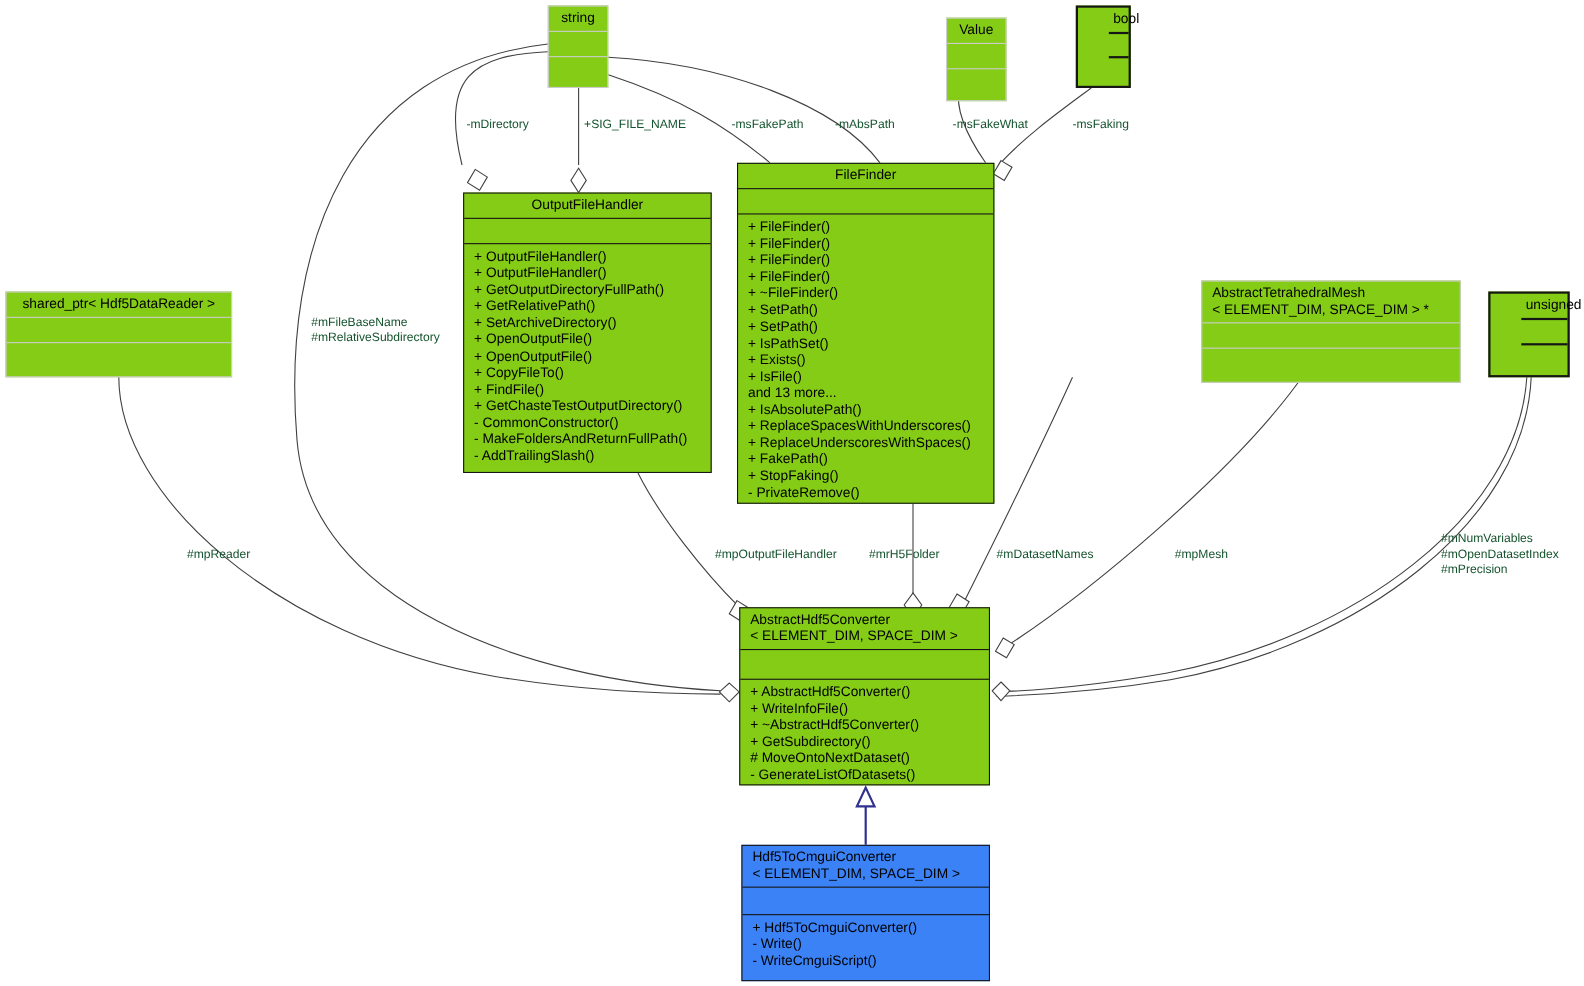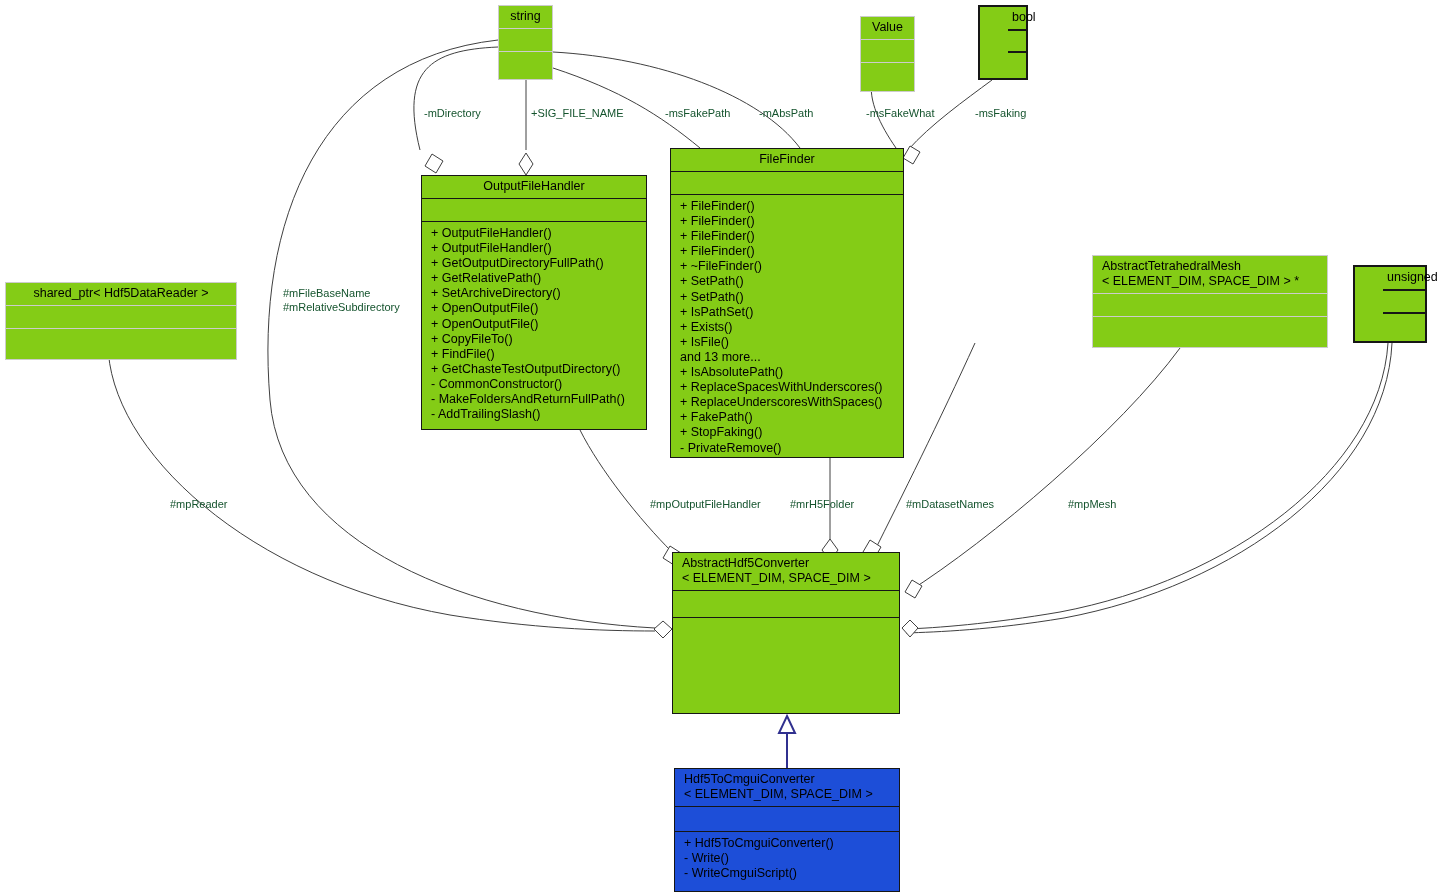--- a/index.html
+++ b/index.html
@@ -15,21 +15,21 @@
 
   .uml-box{
     position:absolute;
     background:#84cc16;
     border:1px solid #cccccc;
     box-sizing:border-box;
     z-index:5;
   }
   .uml-box.dark{border:2px solid #161616;padding-left:28px;}
   .uml-box.solid{border:1px solid #161616;}
-  .uml-box.highlight{background:#1d4ed8;border:1px solid #161616;}
+  .uml-box.highlight{background:#3b82f6;border:1px solid #161616;}
 
   .uml-title{
     text-align:center;
     font-size:12.5px;
     color:#000;
     line-height:15px;
     padding:3px 4px 4px 4px;
     white-space:pre-line;
   }
   .uml-title.left{text-align:left;padding-left:9px;}
@@ -197,21 +197,21 @@
         <div>and 13 more...</div>
         <div>+ IsAbsolutePath()</div>
         <div>+ ReplaceSpacesWithUnderscores()</div>
         <div>+ ReplaceUnderscoresWithSpaces()</div>
         <div>+ FakePath()</div>
         <div>+ StopFaking()</div>
         <div>- PrivateRemove()</div>
       </div>
   </div>
 
-  <div class="uml-box" style="left:5px;top:282px;width:232px;height:78px;">
+  <div class="uml-box" style="left:5px;top:265px;width:206px;height:78px;">
     <div class="uml-title">shared_ptr&lt; Hdf5DataReader &gt;</div>
     <div class="sep"></div>
     <div class="uml-attrs"></div>
     <div class="sep"></div>
     <div class="uml-ops" style="height:20px;"></div>
   </div>
 
 
   <div class="uml-box dark" style="left:1353px;top:265px;width:74px;height:78px;">
     <div class="uml-title">unsigned</div>
@@ -230,27 +230,38 @@
     <div class="uml-ops" style="height:20px;"></div>
   </div>
 
   <div class="edge-label center" style="left:283px;top:286px;width:130px;">#mFileBaseName
 #mRelativeSubdirectory</div>
   <div class="edge-label" style="left:170px;top:497px;">#mpReader</div>
   <div class="edge-label" style="left:650px;top:497px;">#mpOutputFileHandler</div>
   <div class="edge-label" style="left:790px;top:497px;">#mrH5Folder</div>
   <div class="edge-label" style="left:906px;top:497px;">#mDatasetNames</div>
   <div class="edge-label" style="left:1068px;top:497px;">#mpMesh</div>
+  <div class="edge-label center" style="left:1310px;top:483px;width:128px;">#mNumVariables
+#mOpenDatasetIndex
+#mPrecision</div>
 
   <div class="uml-box solid" style="left:672px;top:552px;width:228px;height:162px;">
     <div class="uml-title left">AbstractHdf5Converter
 &lt; ELEMENT_DIM, SPACE_DIM &gt;</div>
     <div class="sep"></div>
     <div class="uml-attrs" style="height:26px;"></div>
     <div class="sep"></div>
+    <div class="uml-ops">
+        <div>+ AbstractHdf5Converter()</div>
+        <div>+ WriteInfoFile()</div>
+        <div>+ ~AbstractHdf5Converter()</div>
+        <div>+ GetSubdirectory()</div>
+        <div># MoveOntoNextDataset()</div>
+        <div>- GenerateListOfDatasets()</div>
+      </div>
   </div>
 
   <div class="uml-box highlight" style="left:674px;top:768px;width:226px;height:124px;">
     <div class="uml-title left">Hdf5ToCmguiConverter
 &lt; ELEMENT_DIM, SPACE_DIM &gt;</div>
     <div class="sep"></div>
     <div class="uml-attrs" style="height:24px;"></div>
     <div class="sep"></div>
     <div class="uml-ops">
         <div>+ Hdf5ToCmguiConverter()</div>

